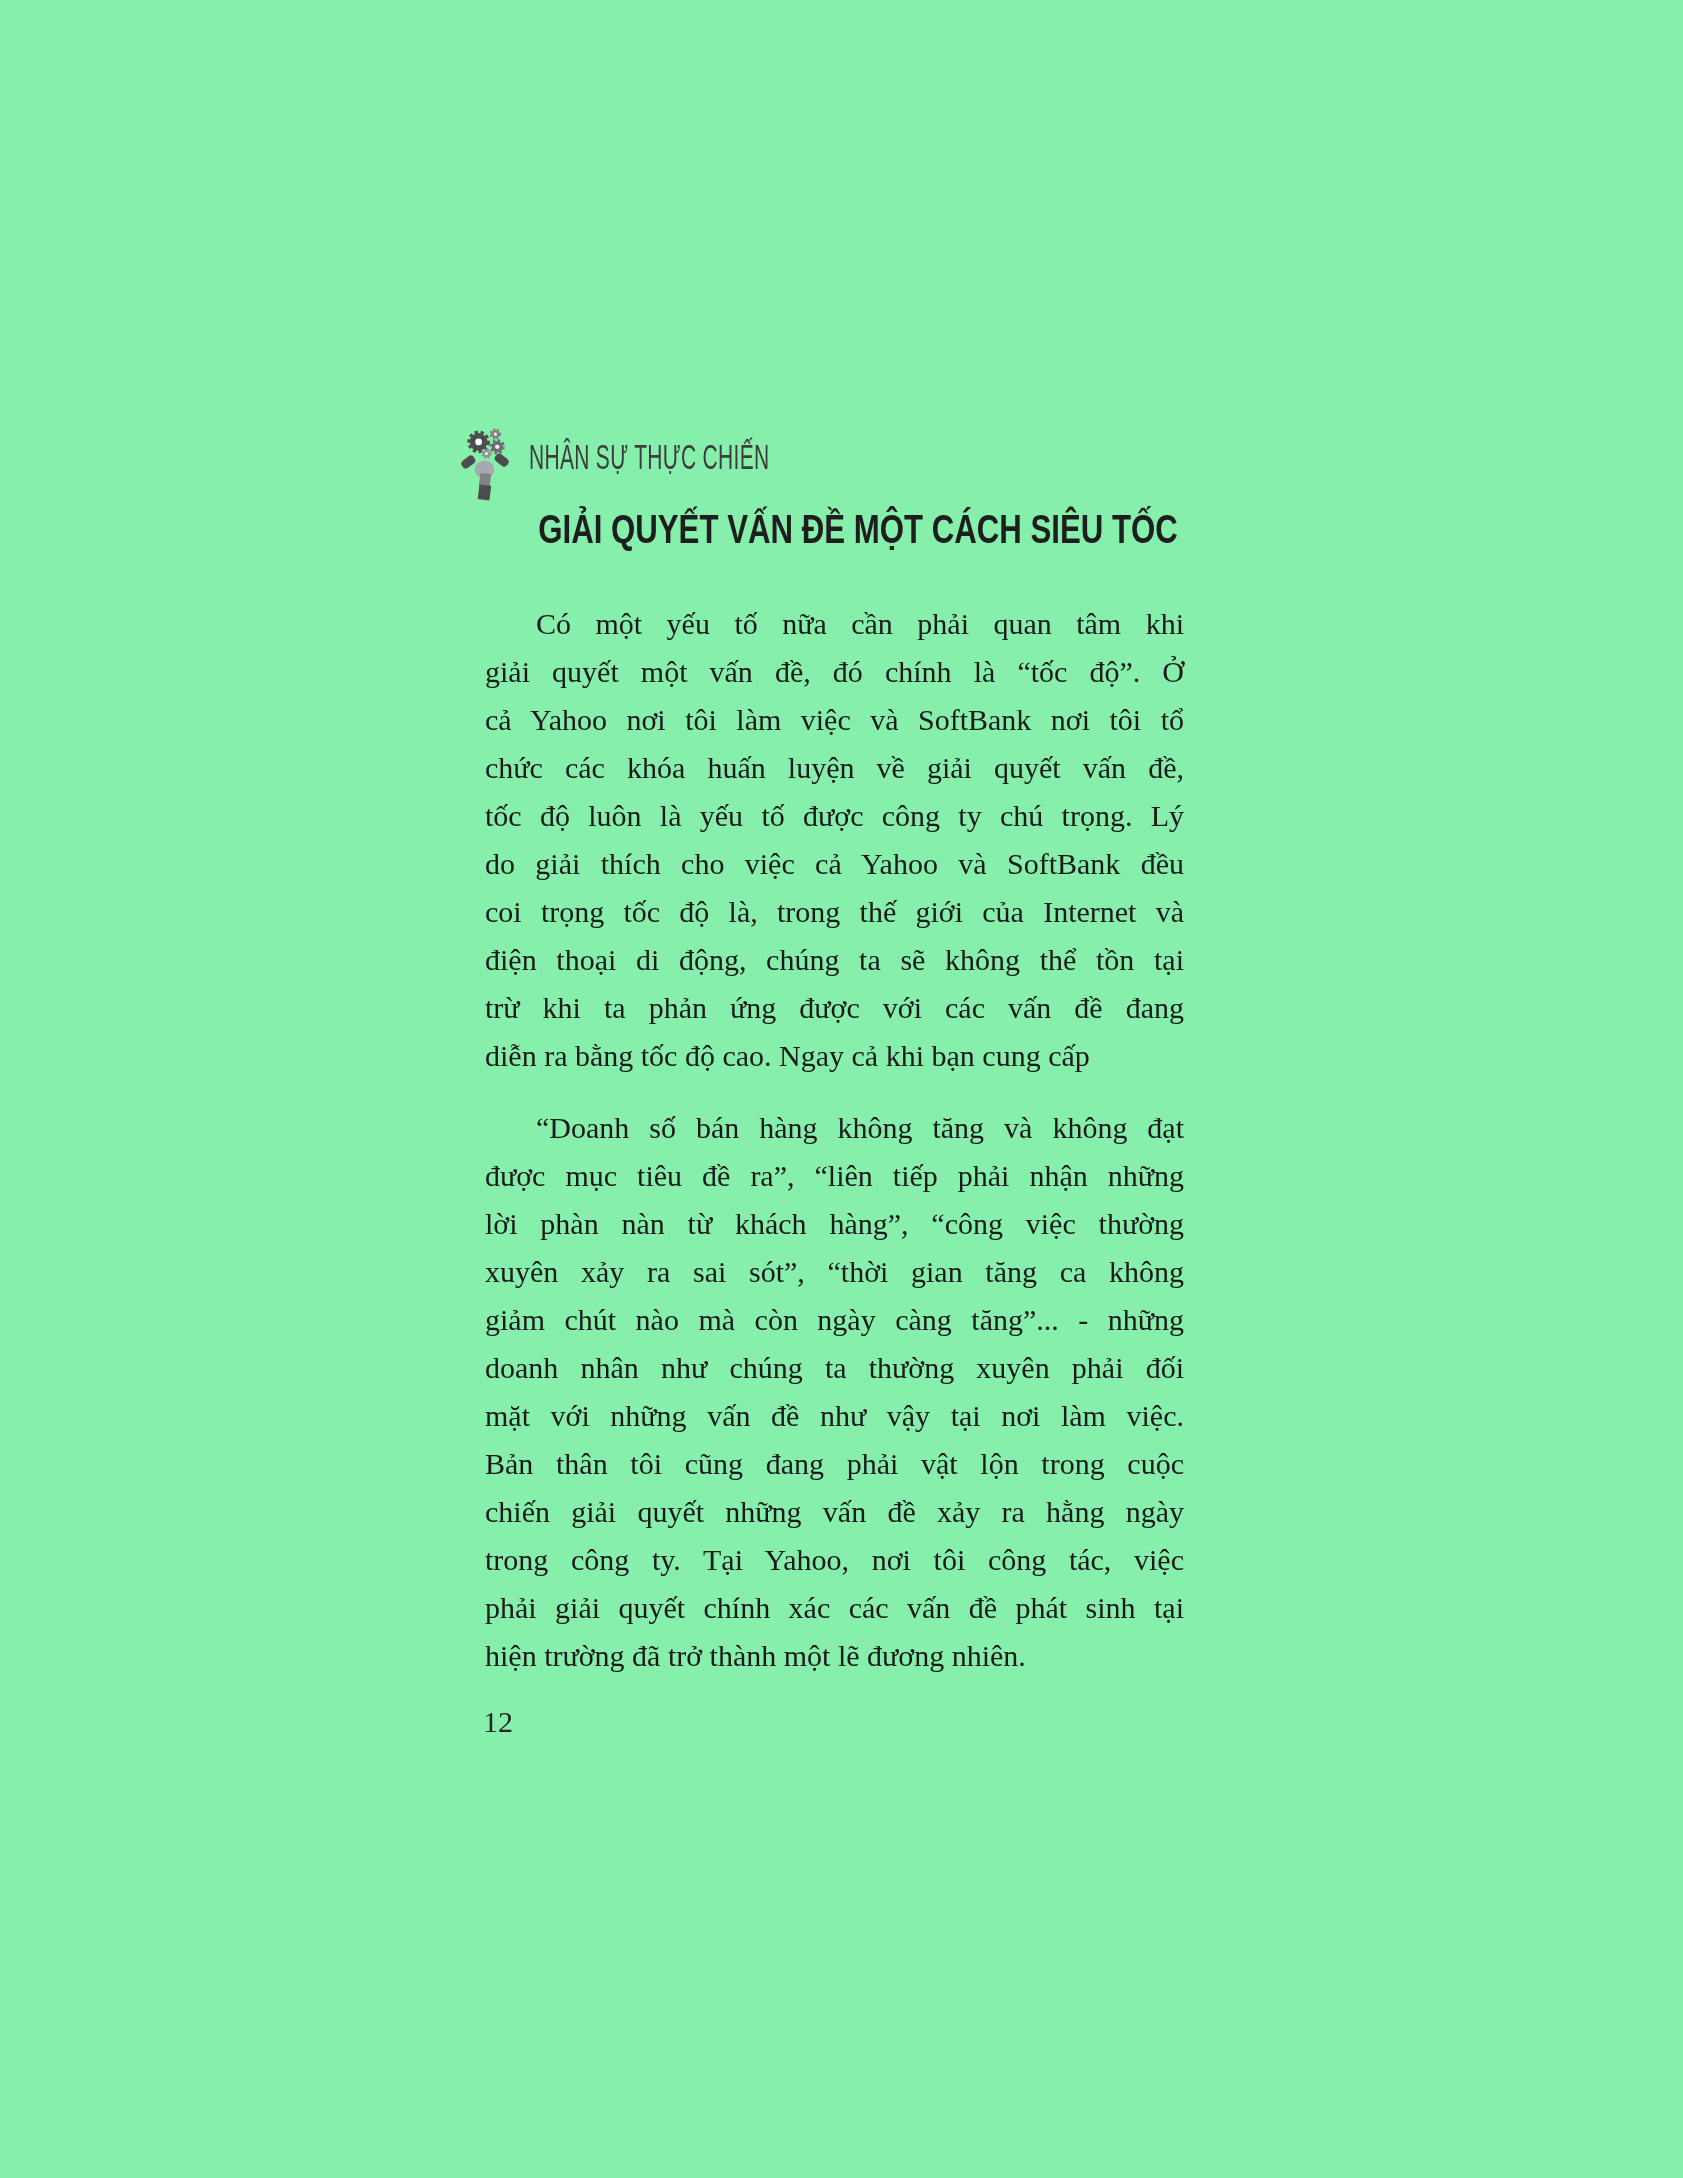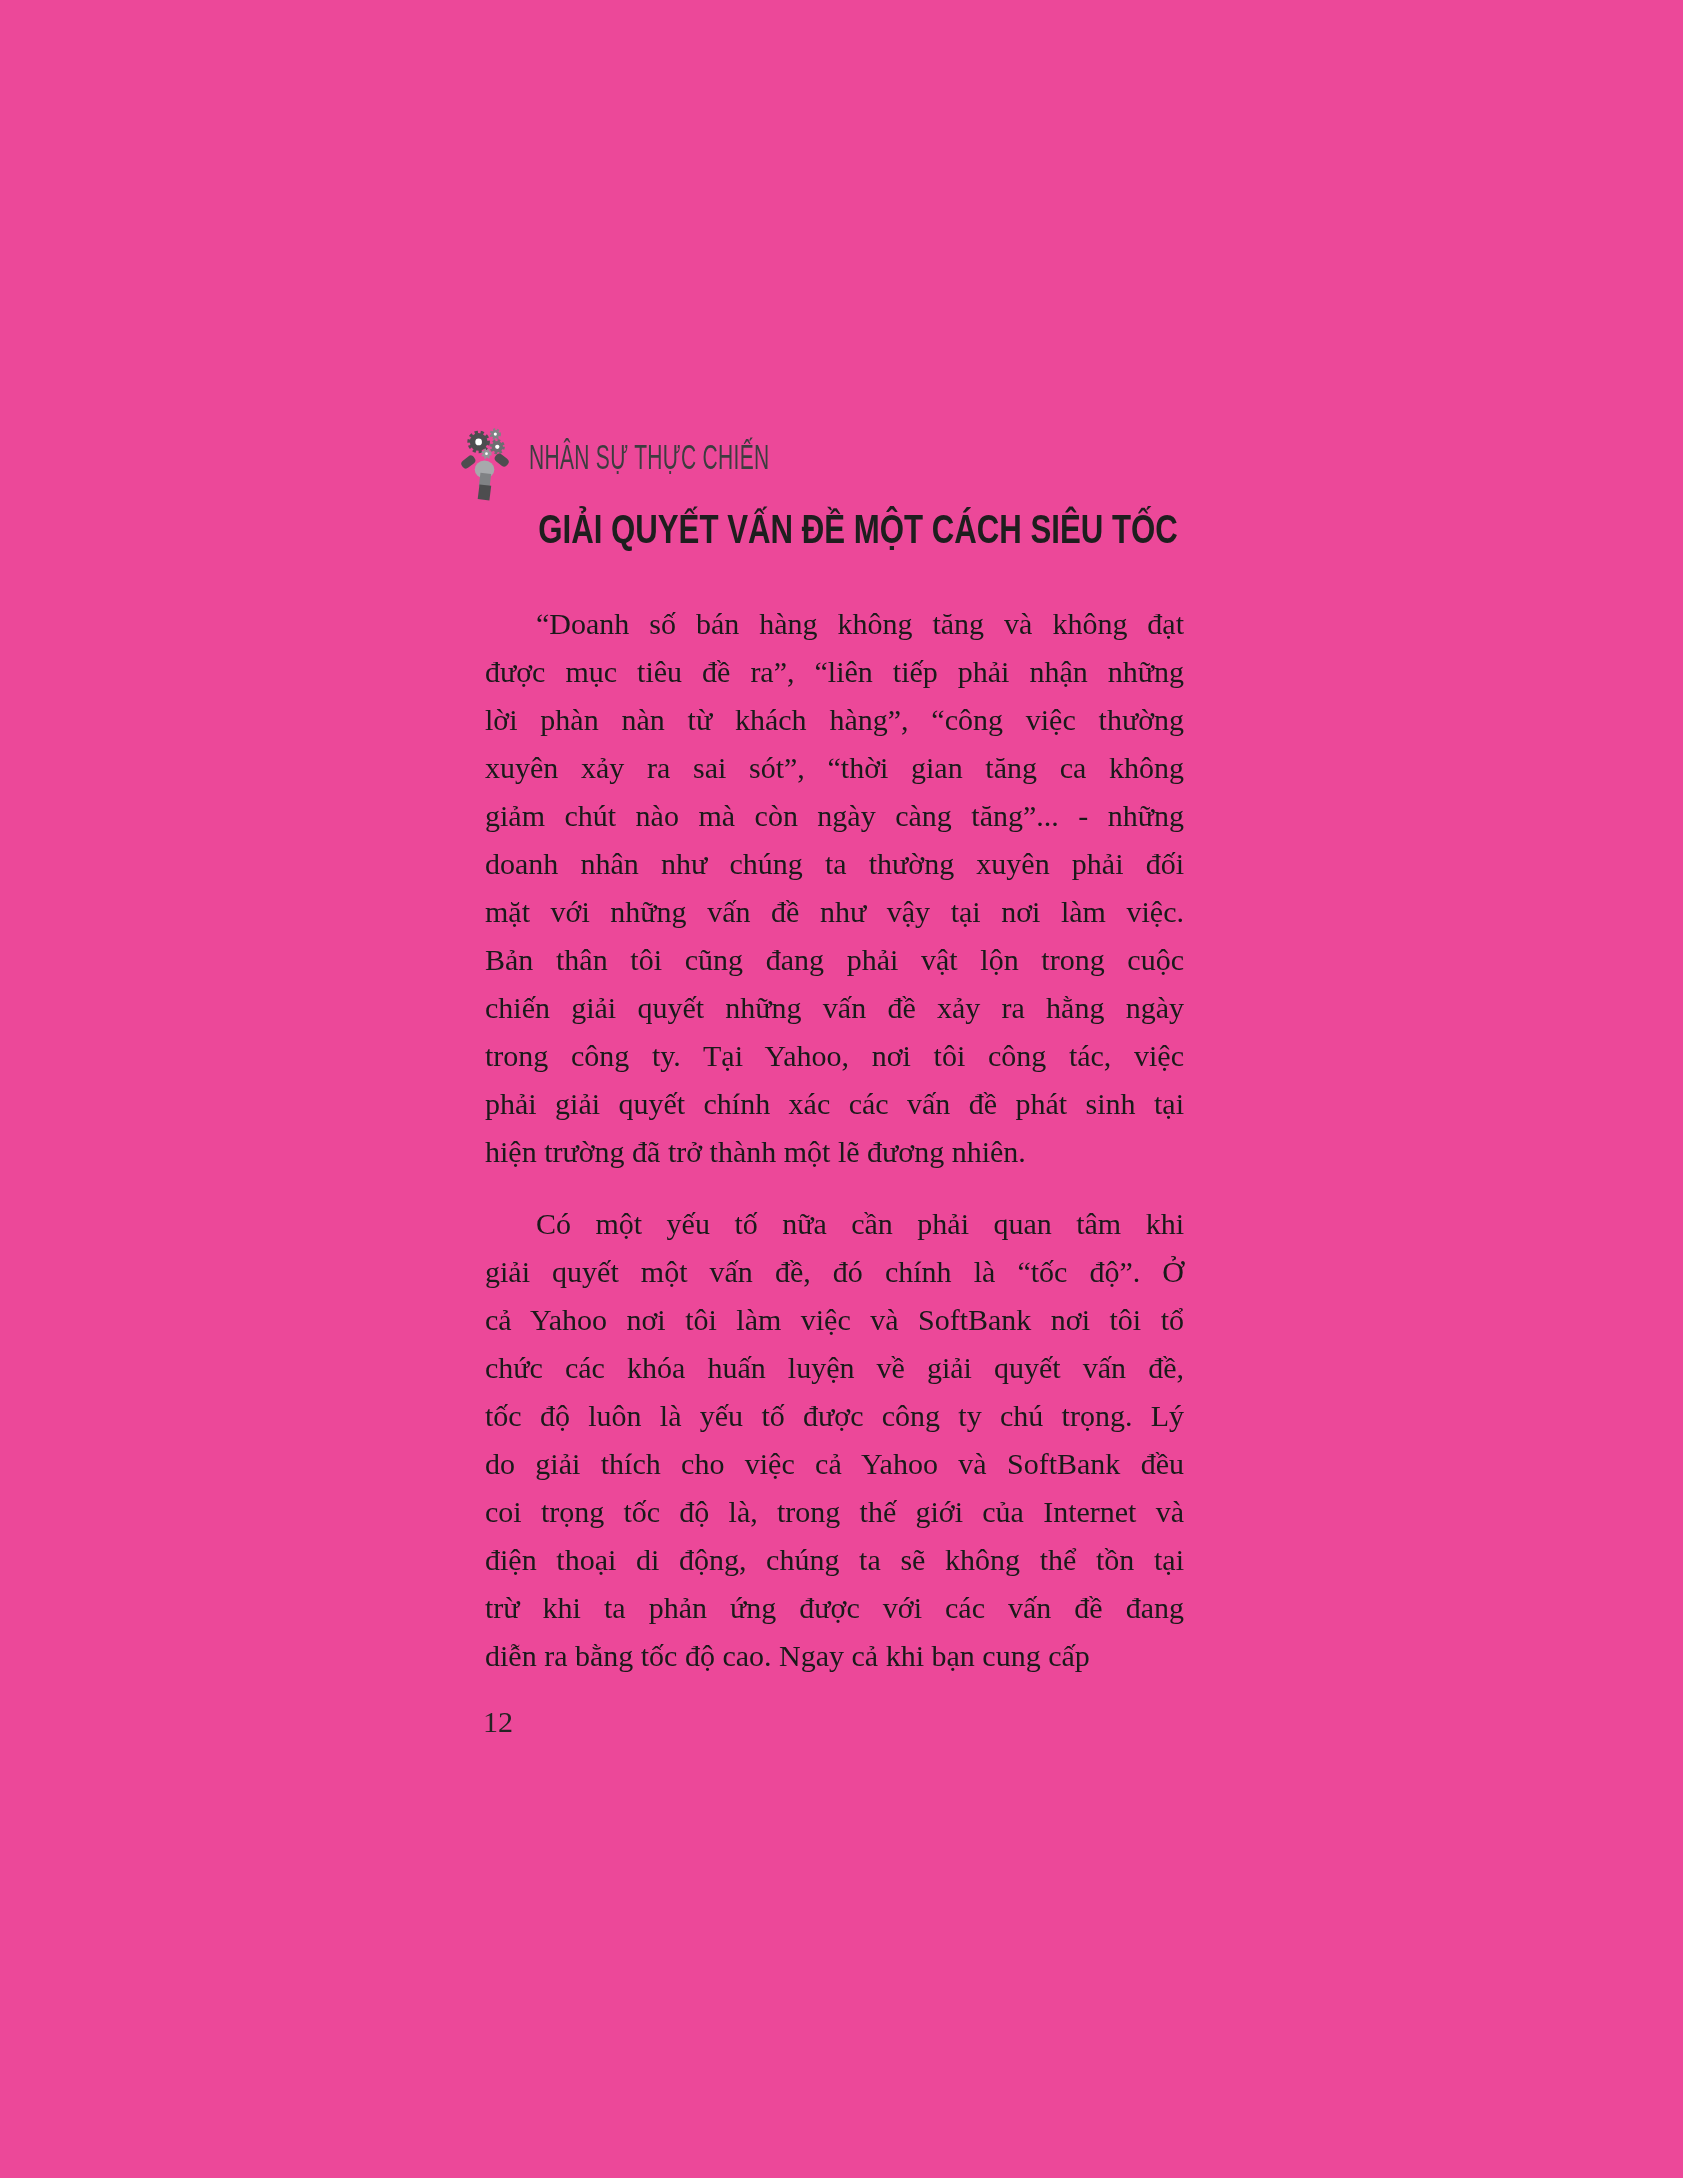--- a/index.html
+++ b/index.html
@@ -4,21 +4,21 @@
 <style>
   html, body {
     margin: 0;
     padding: 0;
     background: #ffffff;
   }
   .page {
     position: relative;
     width: 1683px;
     height: 2178px;
-    background: #ec4899;
+    background: #86efac;
     overflow: hidden;
     font-family: "Liberation Serif", "DejaVu Serif", serif;
   }
 
   
   .brand-icon {
     position: absolute;
     left: 459px;
     top: 426px;
     width: 53px;
@@ -130,43 +130,43 @@
   </svg>
 
   <div class="brand-name">NHÂN SỰ THỰC CHIẾN</div>
 
   <div class="chapter-title">
     <span>GIẢI QUYẾT VẤN ĐỀ MỘT CÁCH SIÊU TỐC</span>
   </div>
 
   <div class="body-text">
     <div class="para">
+        <div class="line">Có một yếu tố nữa cần phải quan tâm khi</div>
+        <div class="line">giải quyết một vấn đề, đó chính là “tốc độ”. Ở</div>
+        <div class="line">cả Yahoo nơi tôi làm việc và SoftBank nơi tôi tổ</div>
+        <div class="line">chức các khóa huấn luyện về giải quyết vấn đề,</div>
+        <div class="line">tốc độ luôn là yếu tố được công ty chú trọng. Lý</div>
+        <div class="line">do giải thích cho việc cả Yahoo và SoftBank đều</div>
+        <div class="line">coi trọng tốc độ là, trong thế giới của Internet và</div>
+        <div class="line">điện thoại di động, chúng ta sẽ không thể tồn tại</div>
+        <div class="line">trừ khi ta phản ứng được với các vấn đề đang</div>
+        <div class="line">diễn ra bằng tốc độ cao. Ngay cả khi bạn cung cấp</div>
+      </div>
+    <div class="para">
         <div class="line">“Doanh số bán hàng không tăng và không đạt</div>
         <div class="line">được mục tiêu đề ra”, “liên tiếp phải nhận những</div>
         <div class="line">lời phàn nàn từ khách hàng”, “công việc thường</div>
         <div class="line">xuyên xảy ra sai sót”, “thời gian tăng ca không</div>
         <div class="line">giảm chút nào mà còn ngày càng tăng”... - những</div>
         <div class="line">doanh nhân như chúng ta thường xuyên phải đối</div>
         <div class="line">mặt với những vấn đề như vậy tại nơi làm việc.</div>
         <div class="line">Bản thân tôi cũng đang phải vật lộn trong cuộc</div>
         <div class="line">chiến giải quyết những vấn đề xảy ra hằng ngày</div>
         <div class="line">trong công ty. Tại Yahoo, nơi tôi công tác, việc</div>
         <div class="line">phải giải quyết chính xác các vấn đề phát sinh tại</div>
         <div class="line">hiện trường đã trở thành một lẽ đương nhiên.</div>
       </div>
-    <div class="para">
-        <div class="line">Có một yếu tố nữa cần phải quan tâm khi</div>
-        <div class="line">giải quyết một vấn đề, đó chính là “tốc độ”. Ở</div>
-        <div class="line">cả Yahoo nơi tôi làm việc và SoftBank nơi tôi tổ</div>
-        <div class="line">chức các khóa huấn luyện về giải quyết vấn đề,</div>
-        <div class="line">tốc độ luôn là yếu tố được công ty chú trọng. Lý</div>
-        <div class="line">do giải thích cho việc cả Yahoo và SoftBank đều</div>
-        <div class="line">coi trọng tốc độ là, trong thế giới của Internet và</div>
-        <div class="line">điện thoại di động, chúng ta sẽ không thể tồn tại</div>
-        <div class="line">trừ khi ta phản ứng được với các vấn đề đang</div>
-        <div class="line">diễn ra bằng tốc độ cao. Ngay cả khi bạn cung cấp</div>
-      </div>
   </div>
 
   <div class="page-number">12</div>
 
 </div>
 
 
 </body></html>

